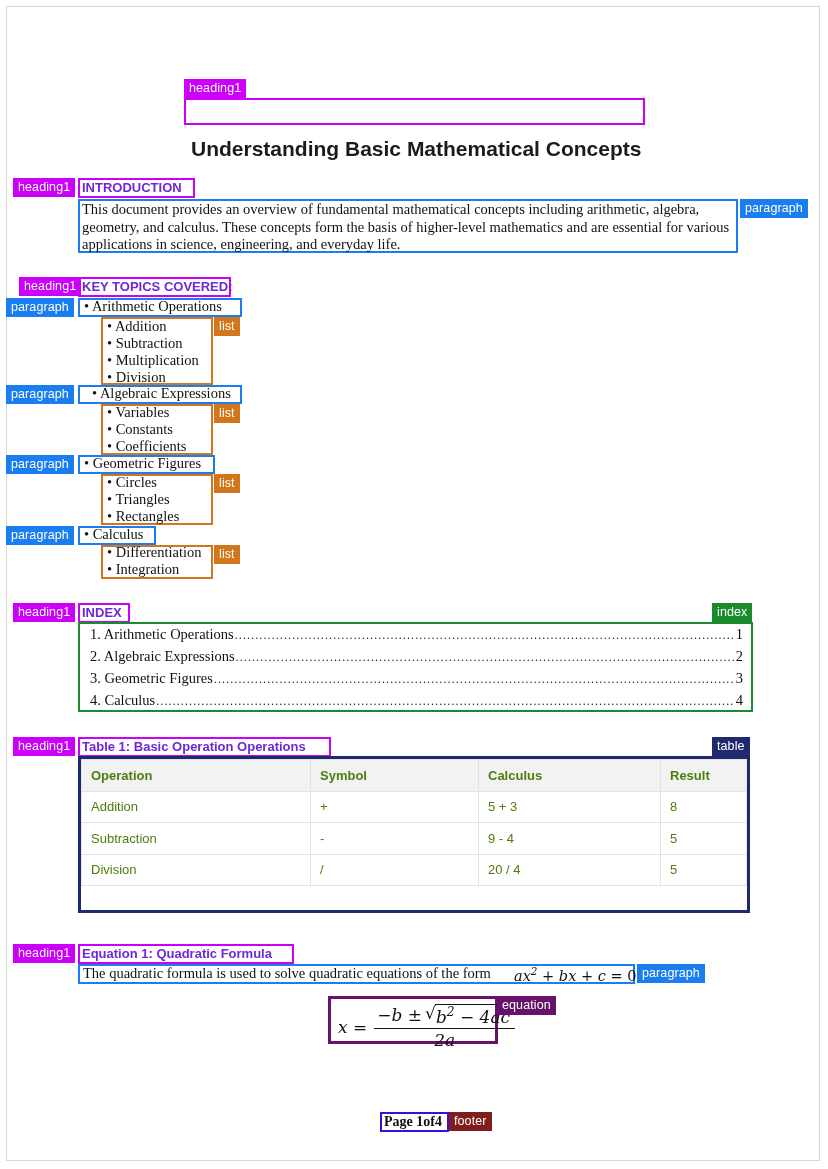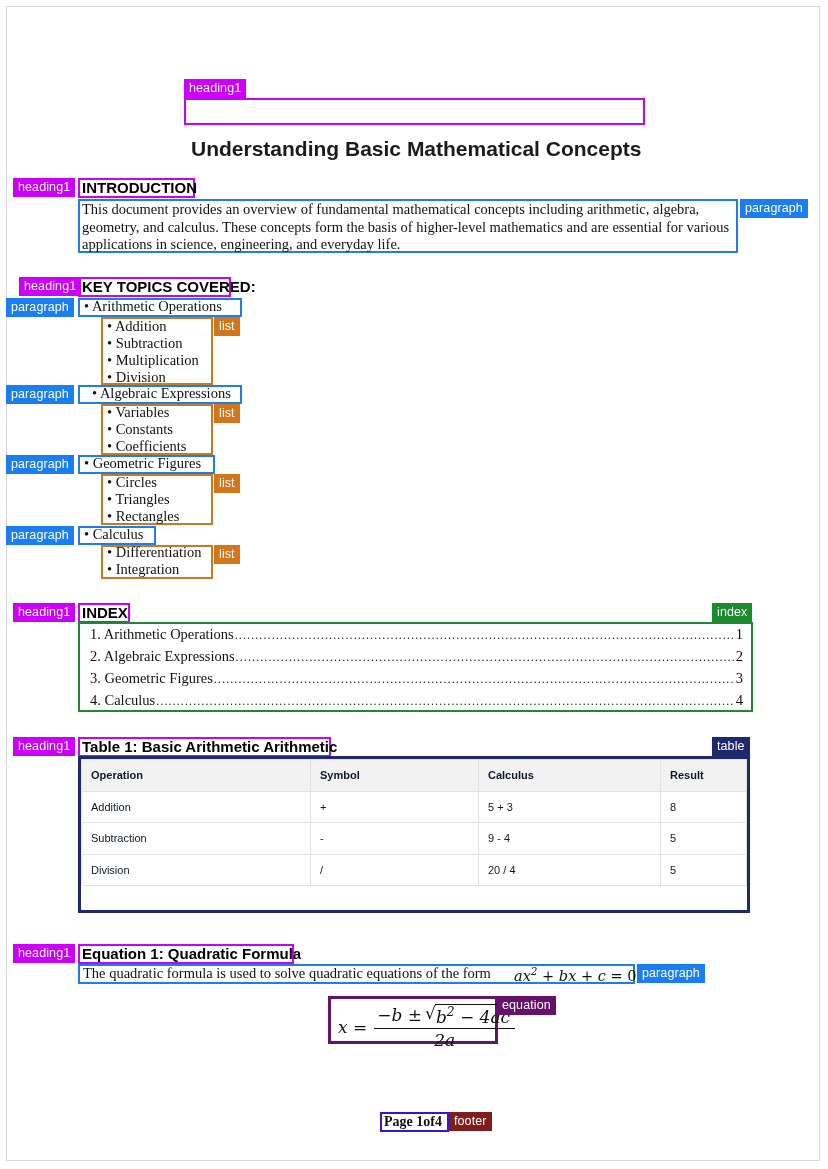--- a/index.html
+++ b/index.html
@@ -64,23 +64,23 @@
     font-weight: bold;
     font-size: 21px;
     line-height: 24px;
     color: #1b1b1b;
     white-space: nowrap;
   }
   .sec-heading {
     position: absolute;
     font-family: "Liberation Sans", sans-serif;
     font-weight: bold;
-    font-size: 15px;
+    font-size: 13px;
     line-height: 19px;
-    color: #000000;
+    color: #6d28d9;
     white-space: nowrap;
   }
   .body-text {
     position: absolute;
     font-family: "Liberation Serif", serif;
     font-size: 14.5px;
     line-height: 17.5px;
     color: #111111;
   }
   .bullet-line {
@@ -115,22 +115,22 @@
     color: #222;
     margin: 0 1px;
   }
   .index-page { white-space: nowrap; }
 
   
   table.doc-table {
     position: absolute;
     border-collapse: collapse;
     font-family: "Liberation Sans", sans-serif;
-    font-size: 11px;
-    color: #0f172a;
+    font-size: 13px;
+    color: #4d7c0f;
     background: #ffffff;
   }
   table.doc-table th, table.doc-table td {
     border: 1px solid #e2e2e2;
     text-align: left;
     padding: 0 0 0 9px;
     height: 30.5px;
     font-weight: normal;
     vertical-align: middle;
   }
@@ -287,21 +287,21 @@
   </div>
   <div class="index-row" style="top:68px;">
     <span class="index-label">4. Calculus</span>
     <span class="index-dots">............................................................................................................................................................................................................................</span>
     <span class="index-page">4</span>
   </div>
 </div>
 
 <div class="tag tag-heading" style="left:13px; top:737px;">heading1</div>
 <div class="box box-heading" style="left:78px; top:737px; width:253px; height:20px;"></div>
-<div class="sec-heading" style="left:82px; top:737px;">Table 1: Basic Arithmetic Arithmetic</div>
+<div class="sec-heading" style="left:82px; top:737px;">Table 1: Basic Operation Operations</div>
 
 <div class="tag tag-table" style="left:712px; top:737px;">table</div>
 <div class="box box-table" style="left:78px; top:756px; width:672px; height:157px;"></div>
 
 <table class="doc-table" style="left:81px; top:759px; width:666px;">
   <thead>
     <tr>
       <th style="width:219px;">Operation</th>
       <th style="width:158px;">Symbol</th>
       <th style="width:172px;">Calculus</th>

